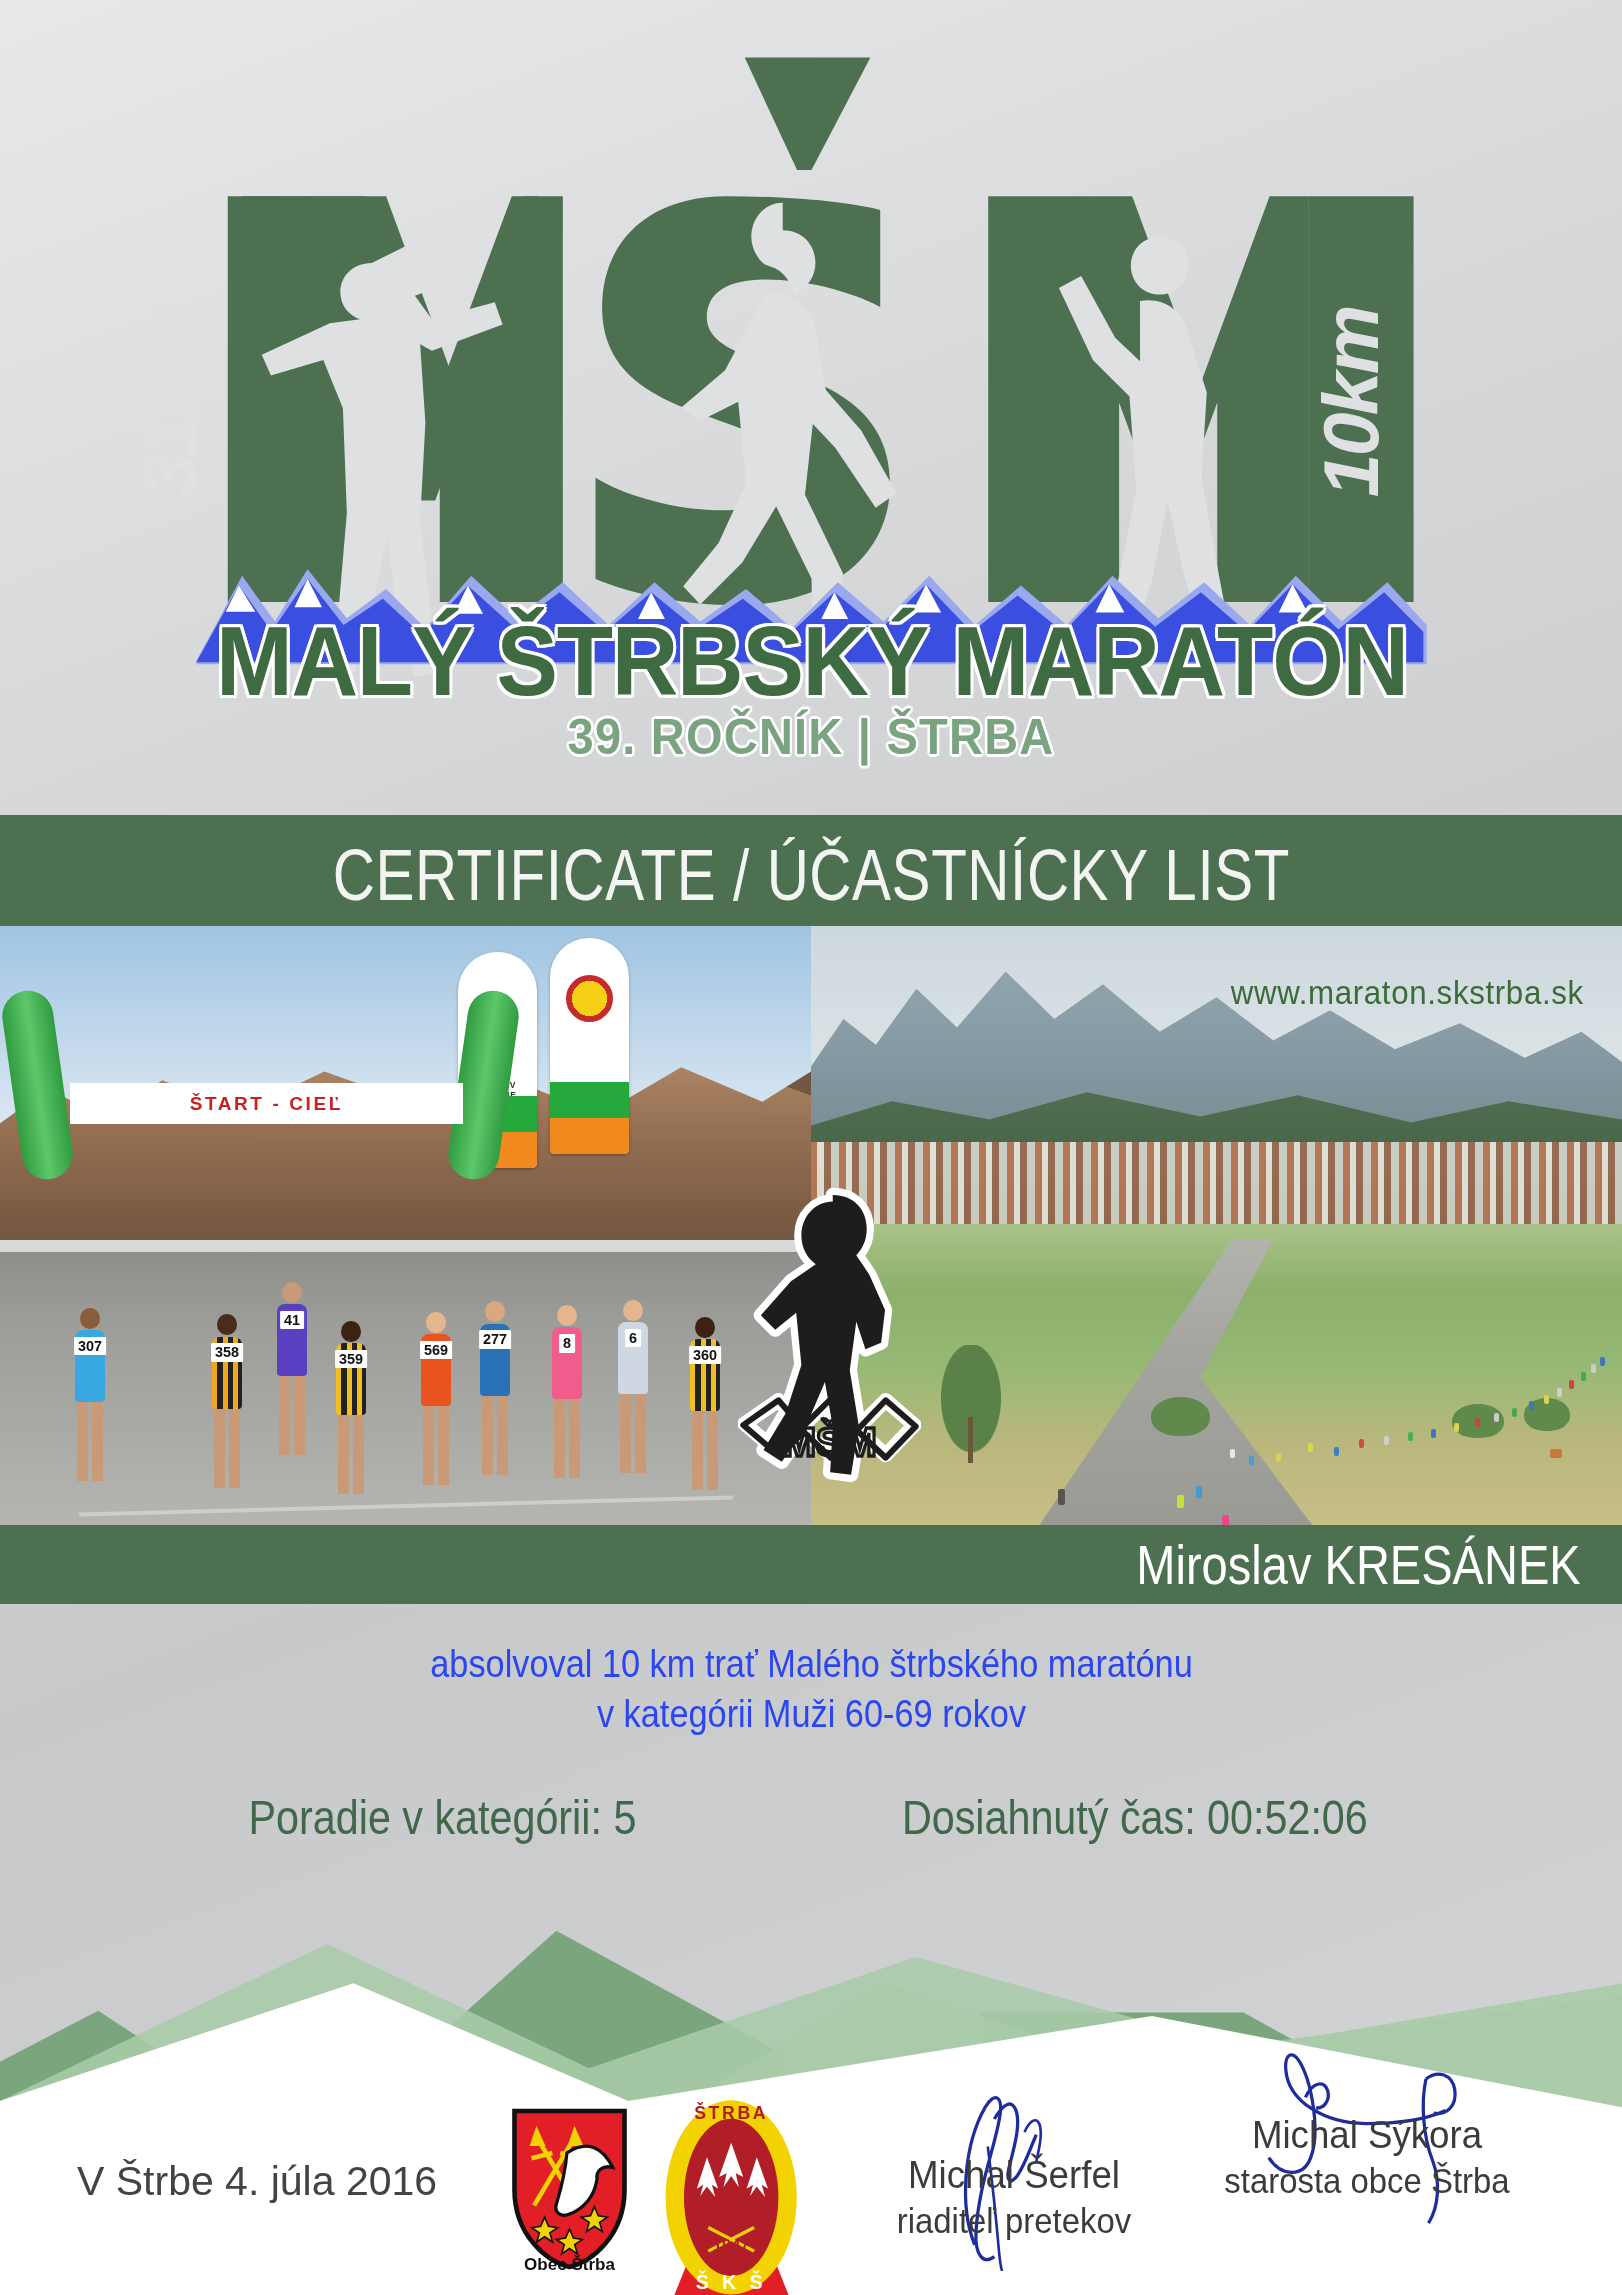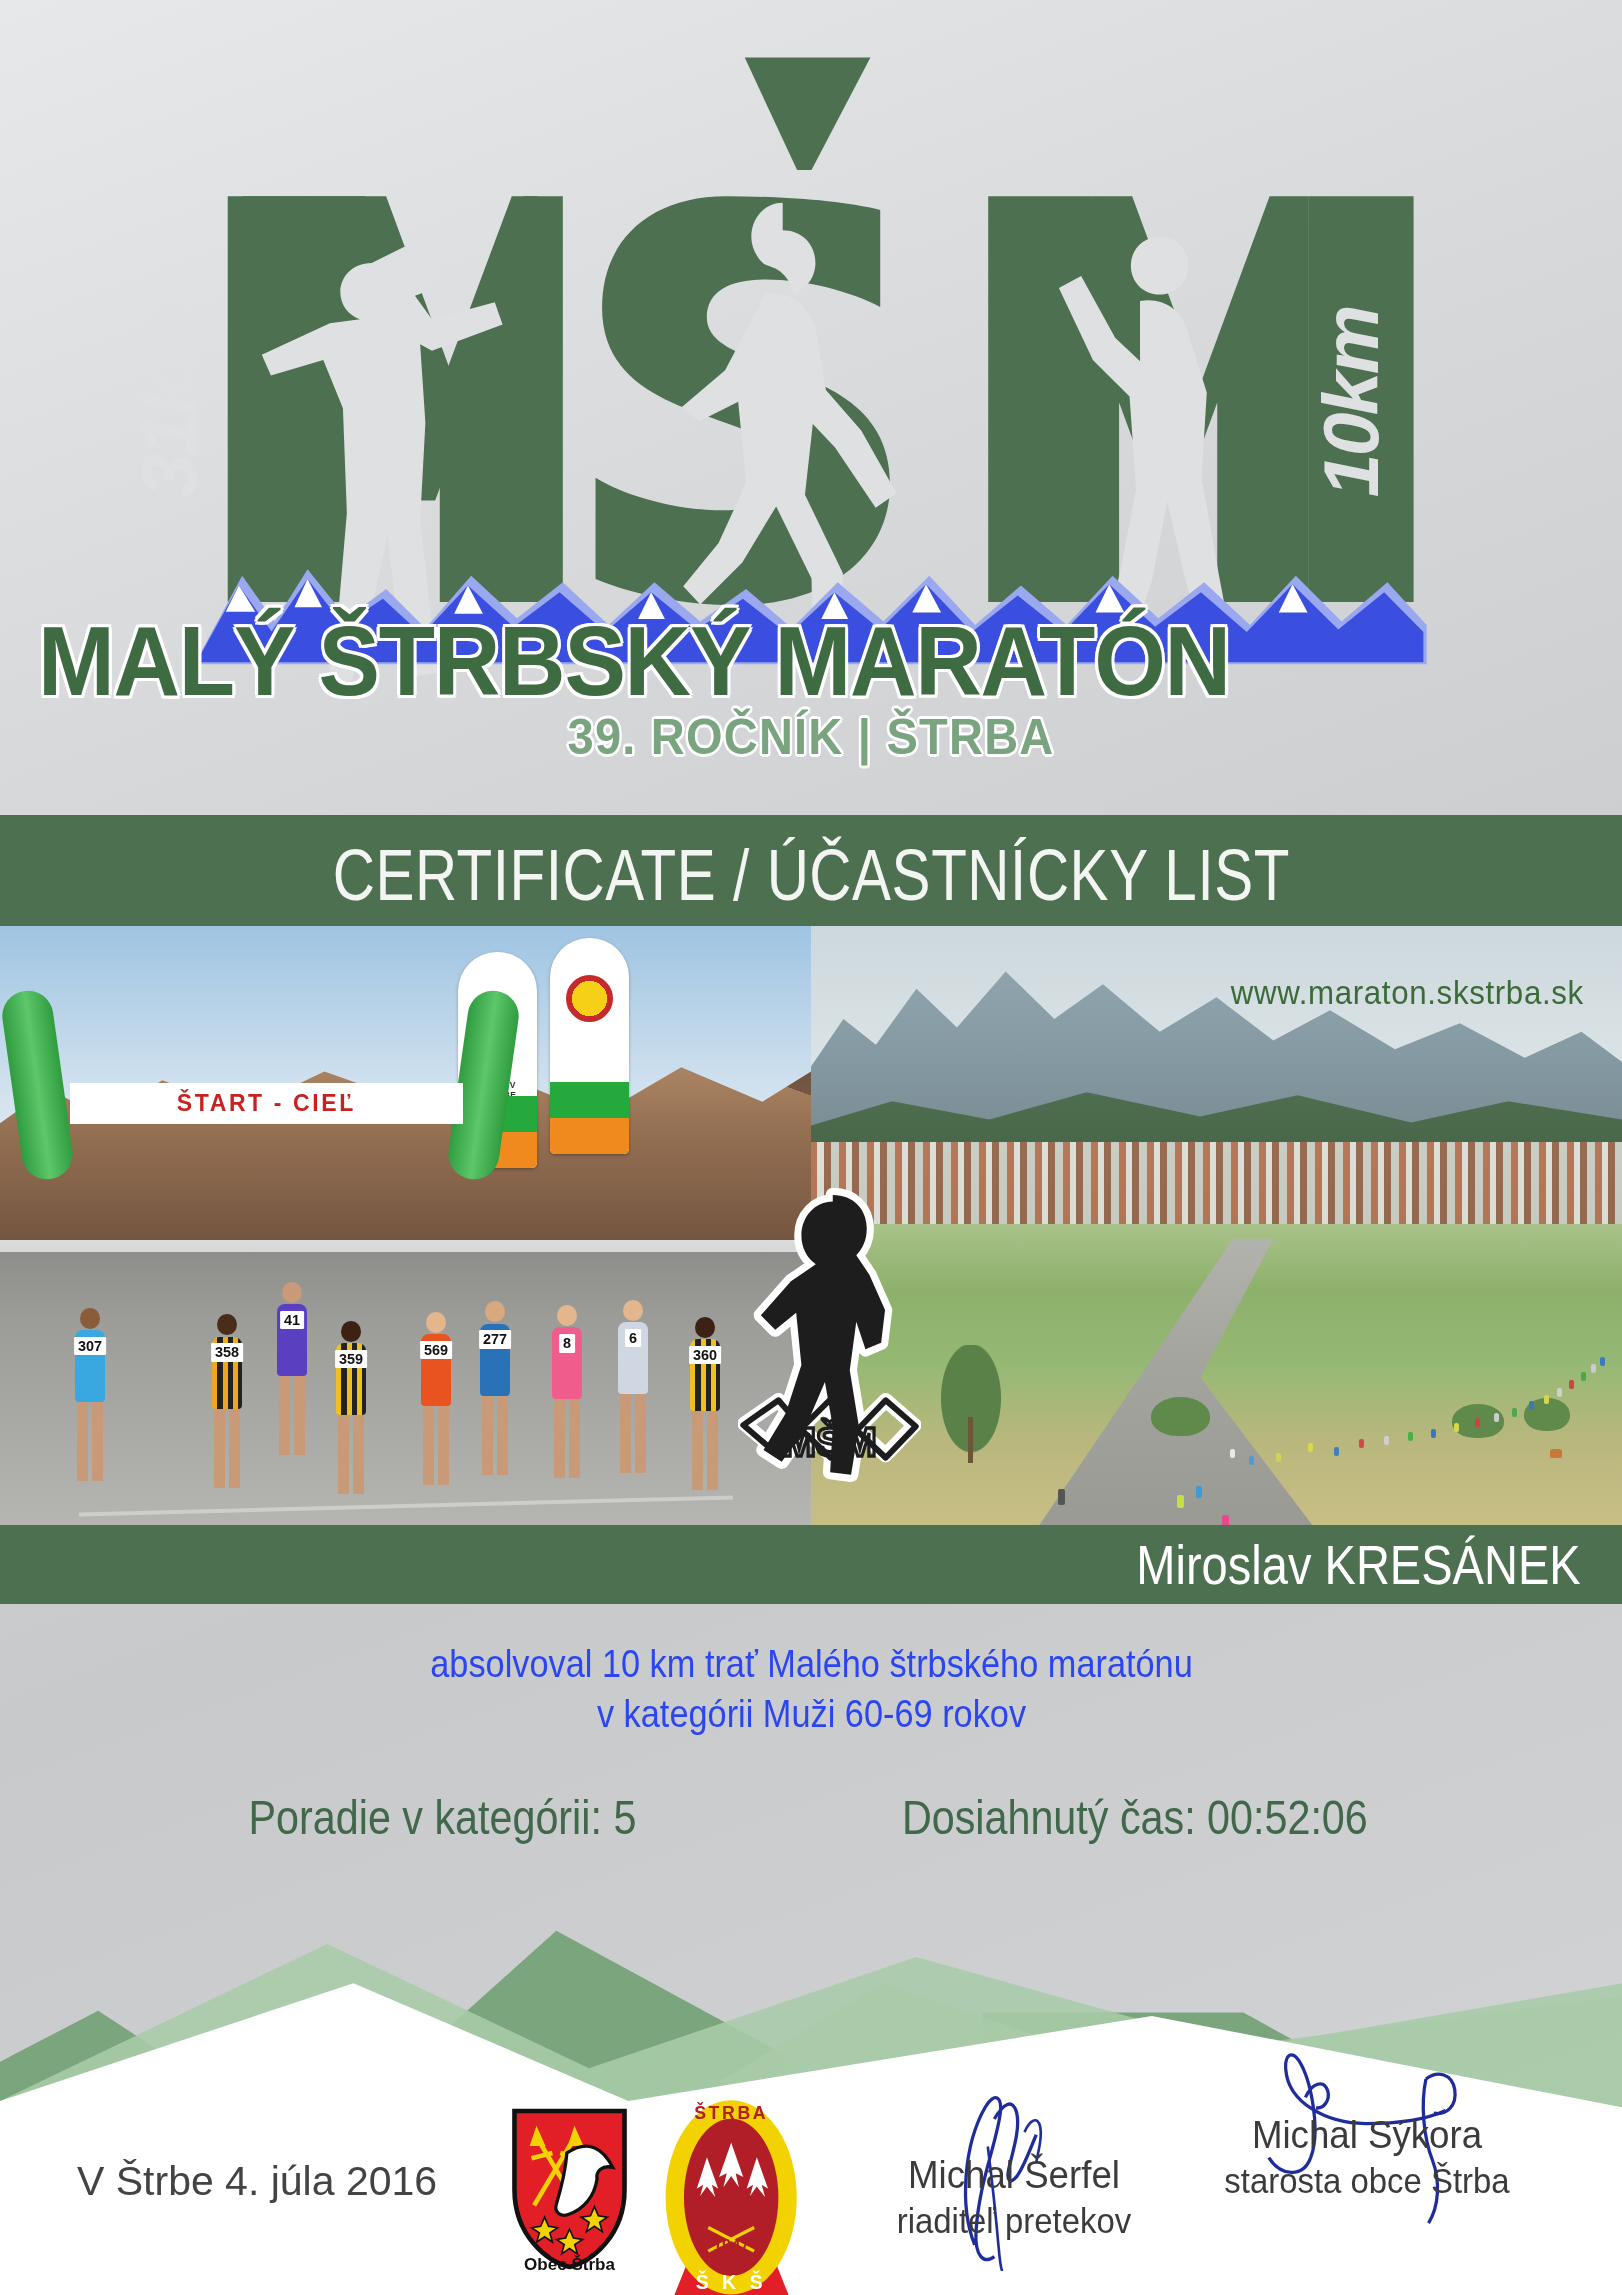--- a/index.html
+++ b/index.html
@@ -52,21 +52,21 @@
   .lp-arch .leg.r{ right:0; top:26px; height:190px; transform:rotate(8deg); }
   .lp-arch .band{ position:absolute; left:39px; top:6.5px; width:419px; height:111px; background:#f4f2ee; border-radius:9.2px; box-shadow:0 2px 3.9px rgba(0,0,0,.25);
     display:flex; flex-direction:column; align-items:center; justify-content:center; }
   .lp-arch .band .l1{ font-size:26px; font-weight:bold; letter-spacing:1.3px; }
   .lp-arch .band .l1 .red{ color:#c62222; } .lp-arch .band .l1 .blu{ color:#1b3f9c; }
   .lp-arch .band .l2{ font-size:25px; font-weight:bold; color:#c62222; letter-spacing:1.3px; margin-top:10.5px;}
   .lp-arch .tape{ position:absolute; left:58px; top:119px; width:393px; height:41px; background:#fff;
      border-left:42px solid; border-right:42px solid;
      border-image: repeating-linear-gradient(45deg,#000 0 5.2px,#fff 5.2px 10.5px) 30;
      display:flex; align-items:center; justify-content:center; }
-  .lp-arch .tape span{ font-size:23px; font-weight:bold; color:#c62222; letter-spacing:2.6px; }
+  .lp-arch .tape span{ font-size:19px; font-weight:bold; color:#c62222; letter-spacing:2.6px; }
   .lp-flag{ position:absolute; width:79px; height:216px; background:#fff; border-radius:39px 39px 5.2px 5.2px; box-shadow:0 1.3px 3.3px rgba(0,0,0,.3); overflow:hidden;}
   .lp-flag.f1{ left:458px; top:26px; }
   .lp-flag.f2{ left:550px; top:11.8px; }
   .lp-flag .bot{ position:absolute; bottom:0; left:0; width:100%; height:72px; background:linear-gradient(180deg,#25a83c 0 50%,#f08a1e 50% 100%); }
   .lp-runners{ position:absolute; left:-6.5px; bottom:46px; width:824px; height:308px; }
   .rn{ position:absolute; bottom:0; width:35px; }
   .rn .head{ width:19.6px;height:21px;border-radius:50%;margin:0 auto; }
   .rn .body{ width:30px;height:72px;border-radius:7.9px 7.9px 3.9px 3.9px;margin:1.3px auto 0; position:relative;}
   .rn .legs{ width:26px;height:79px;margin:0 auto; background:linear-gradient(90deg,#c99a77 0 44%,transparent 44% 56%,#c99a77 56%); }
   .bib{ position:absolute; left:50%; transform:translateX(-50%); top:29px; background:#fff; color:#111; font-size:14.4px; font-weight:bold; padding:2px 3.9px; border-radius:1.3px; line-height:1;}
@@ -195,21 +195,21 @@
         <polygon points="715,895 694,938 738,938"></polygon>
         <polygon points="995,905 975,946 1016,946"></polygon>
         <polygon points="1275,905 1255,946 1296,946"></polygon>
         <polygon points="1415,893 1394,936 1438,936"></polygon>
         <polygon points="1695,893 1674,936 1718,936"></polygon>
         <polygon points="1975,893 1954,936 1998,936"></polygon>
       </g>
     </g>
   </svg>
 
-  <div style="position:absolute;left:0;top:605px;width:1623px;">
+  <div style="position:absolute;left:0;top:605px;width:1623px;text-align:center;">
     <span style="display:inline-block;font-size:98px;font-weight:bold;color:#3f6b43;
                  letter-spacing:-1.3px;transform:scaleX(.94);
                  text-shadow:-3.3px 0 0 #fff,3.3px 0 0 #fff,0 -3.3px 0 #fff,0 3.3px 0 #fff,
                              -2.6px -2.6px 0 #fff,2.6px -2.6px 0 #fff,-2.6px 2.6px 0 #fff,2.6px 2.6px 0 #fff;">MALÝ ŠTRBSKÝ MARATÓN</span>
   </div>
   <div style="position:absolute;left:0;top:708px;width:1623px;text-align:center;">
     <span style="display:inline-block;font-size:50px;font-weight:bold;color:#7aa380;
                  letter-spacing:1.3px;transform:scaleX(.94);
                  text-shadow:-2.6px 0 0 #fff,2.6px 0 0 #fff,0 -2.6px 0 #fff,0 2.6px 0 #fff,
                              -2px -2px 0 #fff,2px -2px 0 #fff,-2px 2px 0 #fff,2px 2px 0 #fff;">39. ROČNÍK | ŠTRBA</span>

